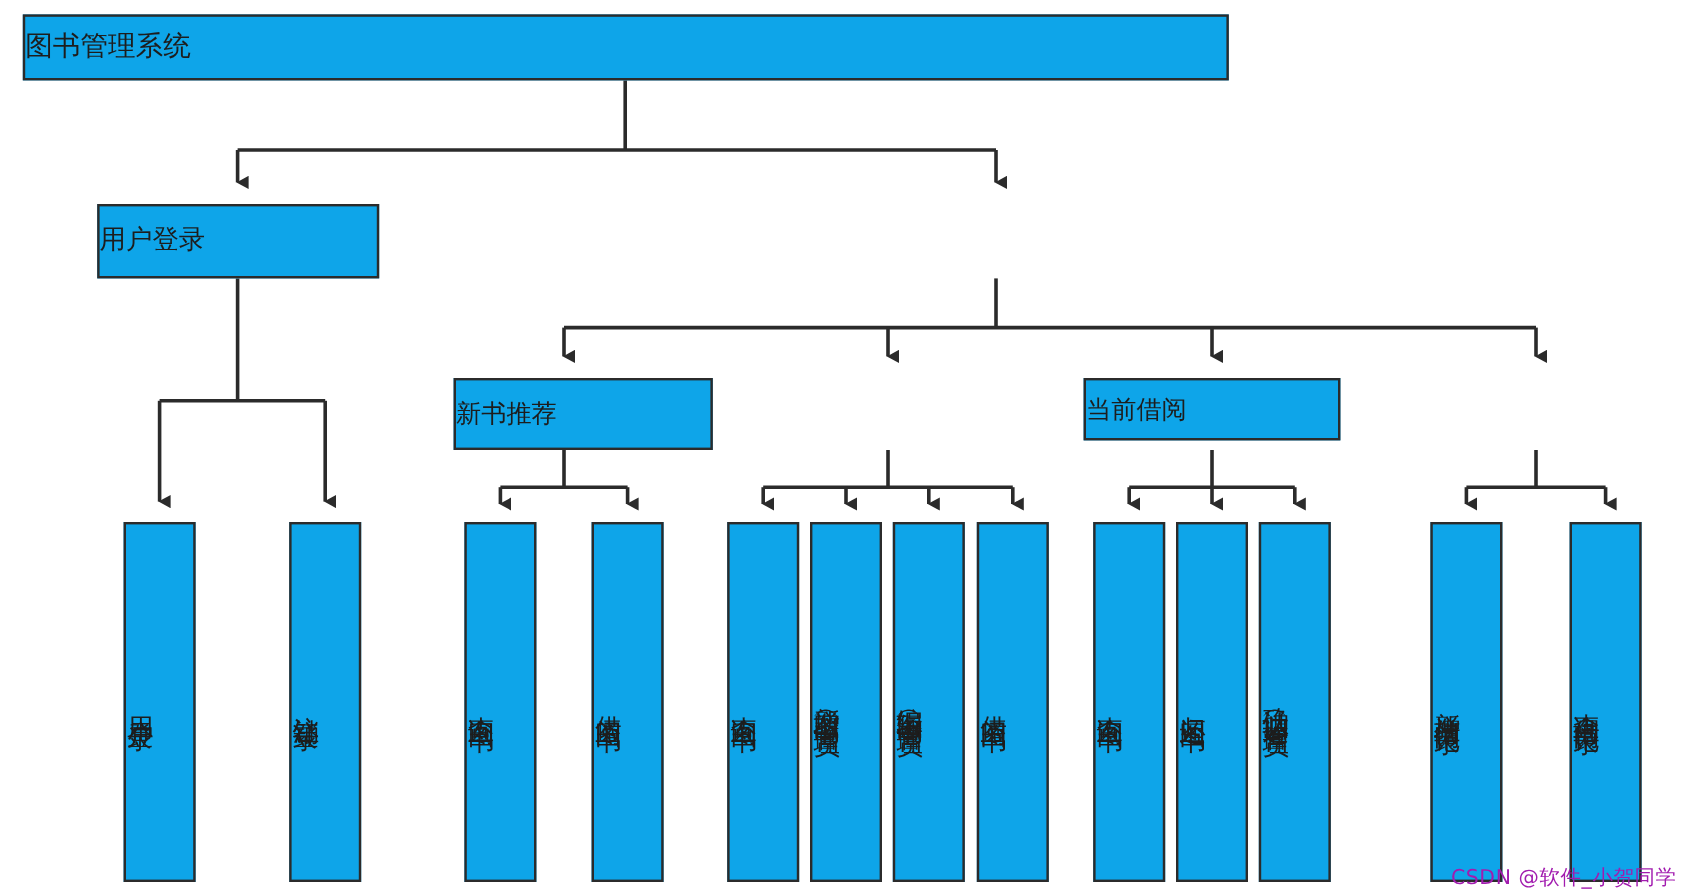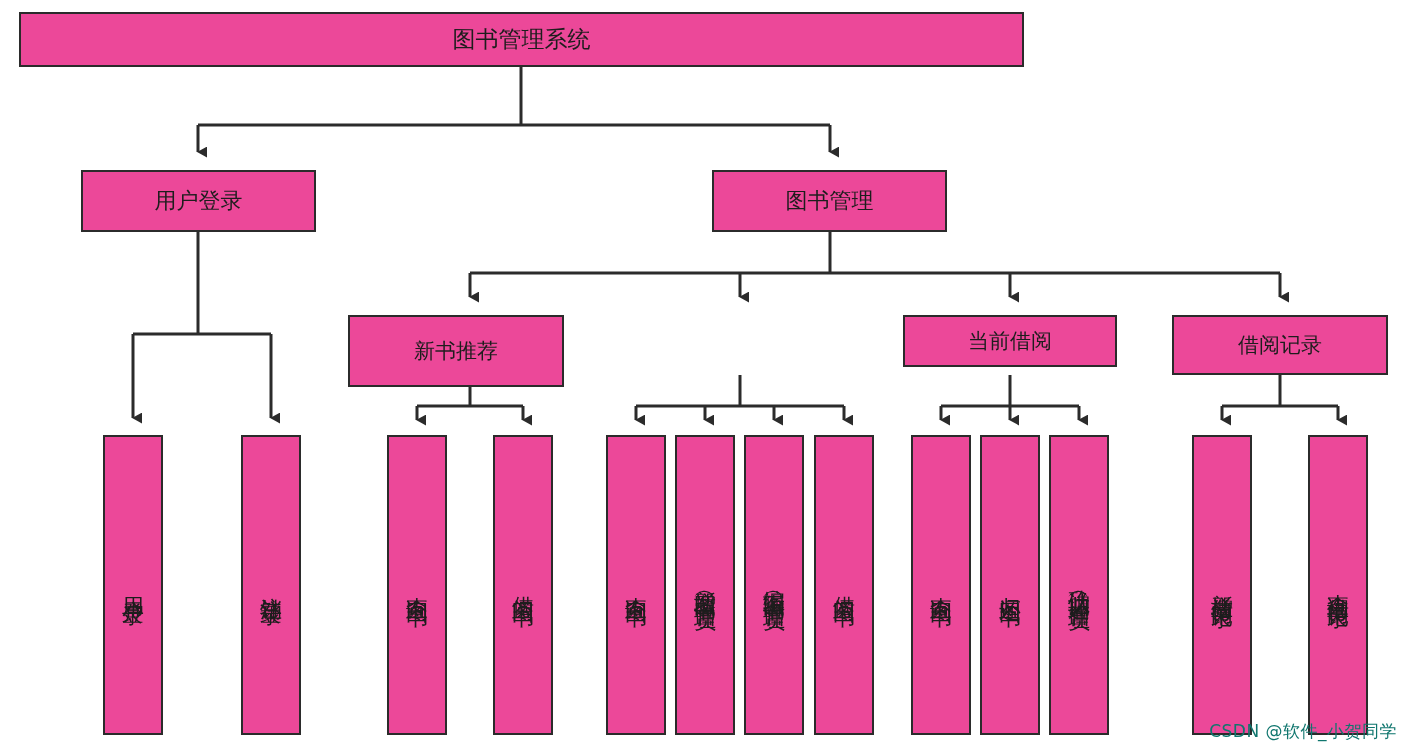--- a/index.html
+++ b/index.html
@@ -22,25 +22,24 @@
     position: absolute;
     left: 0;
     top: 0;
     width: 1405px;
     height: 747px;
     pointer-events: none;
   }
   .node {
     position: absolute;
     box-sizing: border-box;
-    background: #ec4899;
+    background: #0ea5e9;
     border: 2px solid #2b2b2b;
     display: flex;
     align-items: center;
-    justify-content: center;
     color: #1d1d1d;
     z-index: 2;
   }
   .node-label {
     display: block;
     text-align: center;
     line-height: 1.18;
     white-space: nowrap;
   }
   .node.root .node-label {
@@ -62,21 +61,21 @@
     font-size: 22px;
     letter-spacing: 3px;
     line-height: 1.0;
     white-space: nowrap;
   }
   #watermark {
     position: absolute;
     right: 8px;
     bottom: 4px;
     font-size: 17px;
-    color: #0f766e;
+    color: #a21caf;
     letter-spacing: 0.5px;
     white-space: nowrap;
     z-index: 5;
   }
 </style>
 </head>
 <body>
 
 <div id="diagram-root">
 
@@ -130,32 +129,26 @@
     </g>
   </svg>
 
   <div class="node root" style="left:19px; top:12px; width:1005px; height:55px;">
     <span class="node-label">图书管理系统</span>
   </div>
 
   <div class="node tier1" style="left:81px; top:170px; width:235px; height:62px;">
     <span class="node-label">用户登录</span>
   </div>
-  <div class="node tier1" style="left:712px; top:170px; width:235px; height:62px;">
-    <span class="node-label">图书管理</span>
-  </div>
 
-  <div class="node tier2" style="left:348px; top:315px; width:216px; height:72px;">
+  <div class="node tier2" style="left:378px; top:315px; width:216px; height:60px;">
     <span class="node-label">新书推荐</span>
   </div>
   <div class="node tier2" style="left:903px; top:315px; width:214px; height:52px;">
     <span class="node-label">当前借阅</span>
-  </div>
-  <div class="node tier2" style="left:1172px; top:315px; width:216px; height:60px;">
-    <span class="node-label">借阅记录</span>
   </div>
 
   <div class="node leaf" style="left:103px; top:435px; width:60px; height:300px;">
     <span class="node-label">用户登录</span>
   </div>
   <div class="node leaf" style="left:241px; top:435px; width:60px; height:300px;">
     <span class="node-label">注销登录</span>
   </div>
 
   <div class="node leaf" style="left:387px; top:435px; width:60px; height:300px;">

